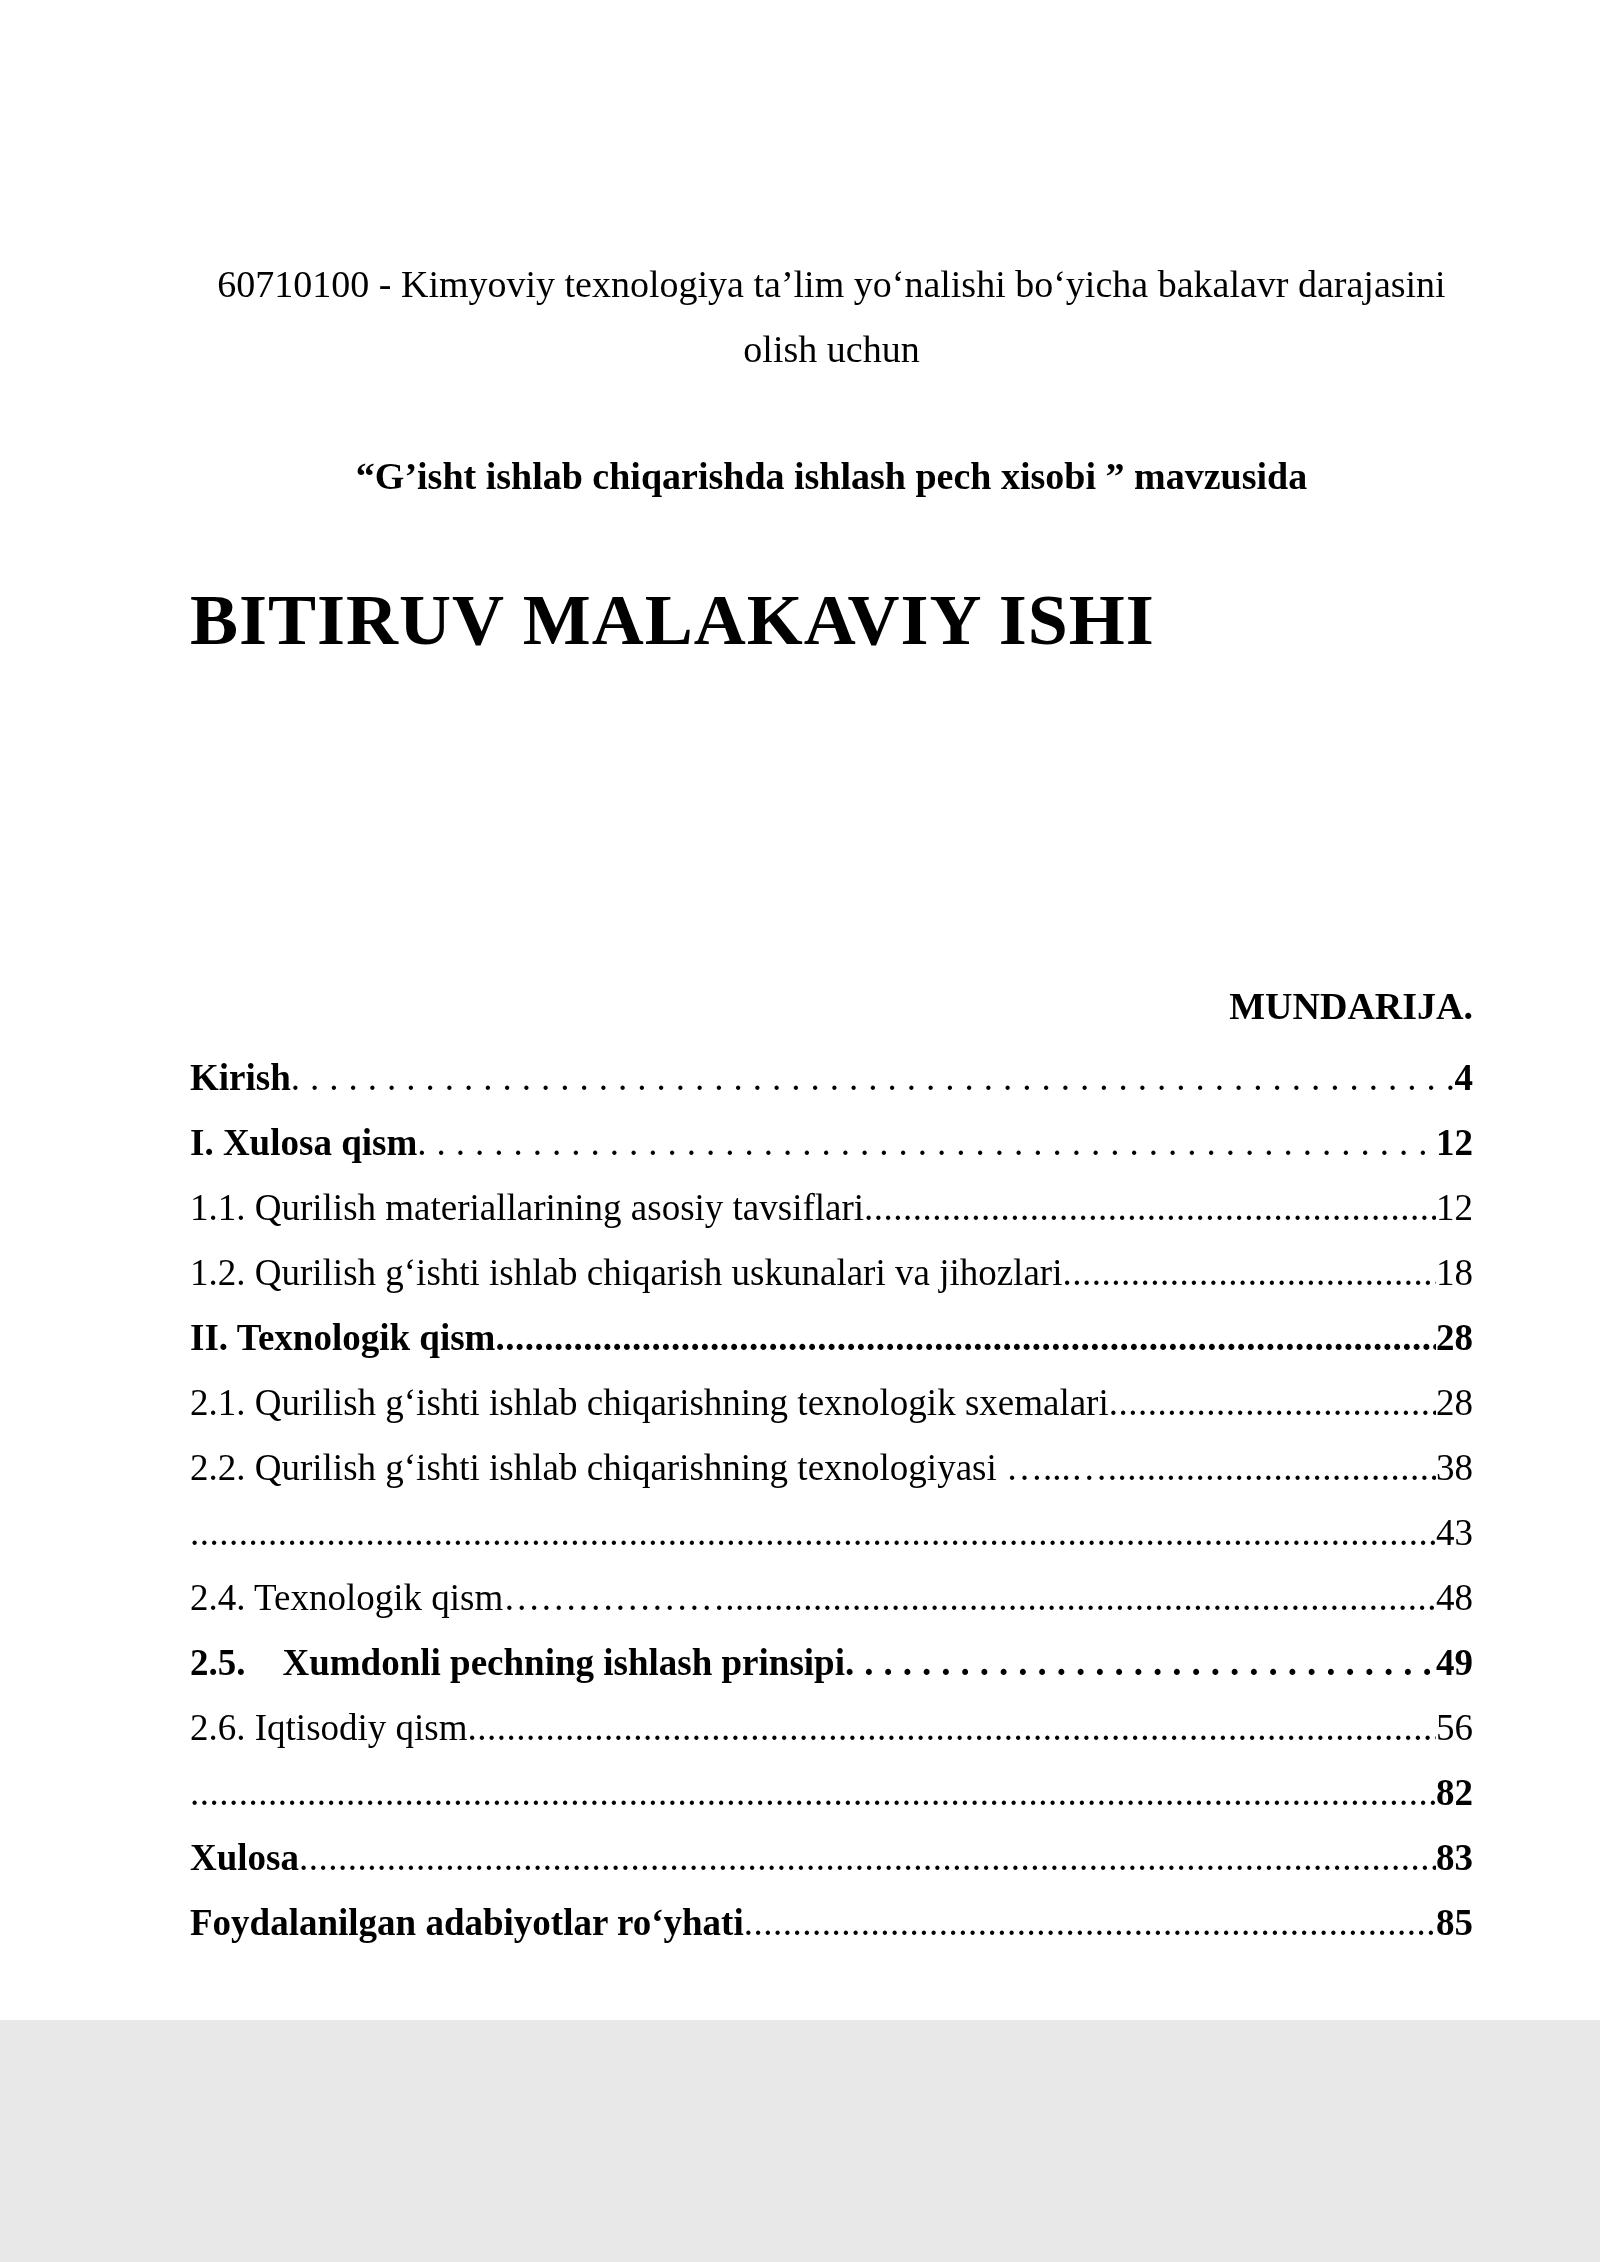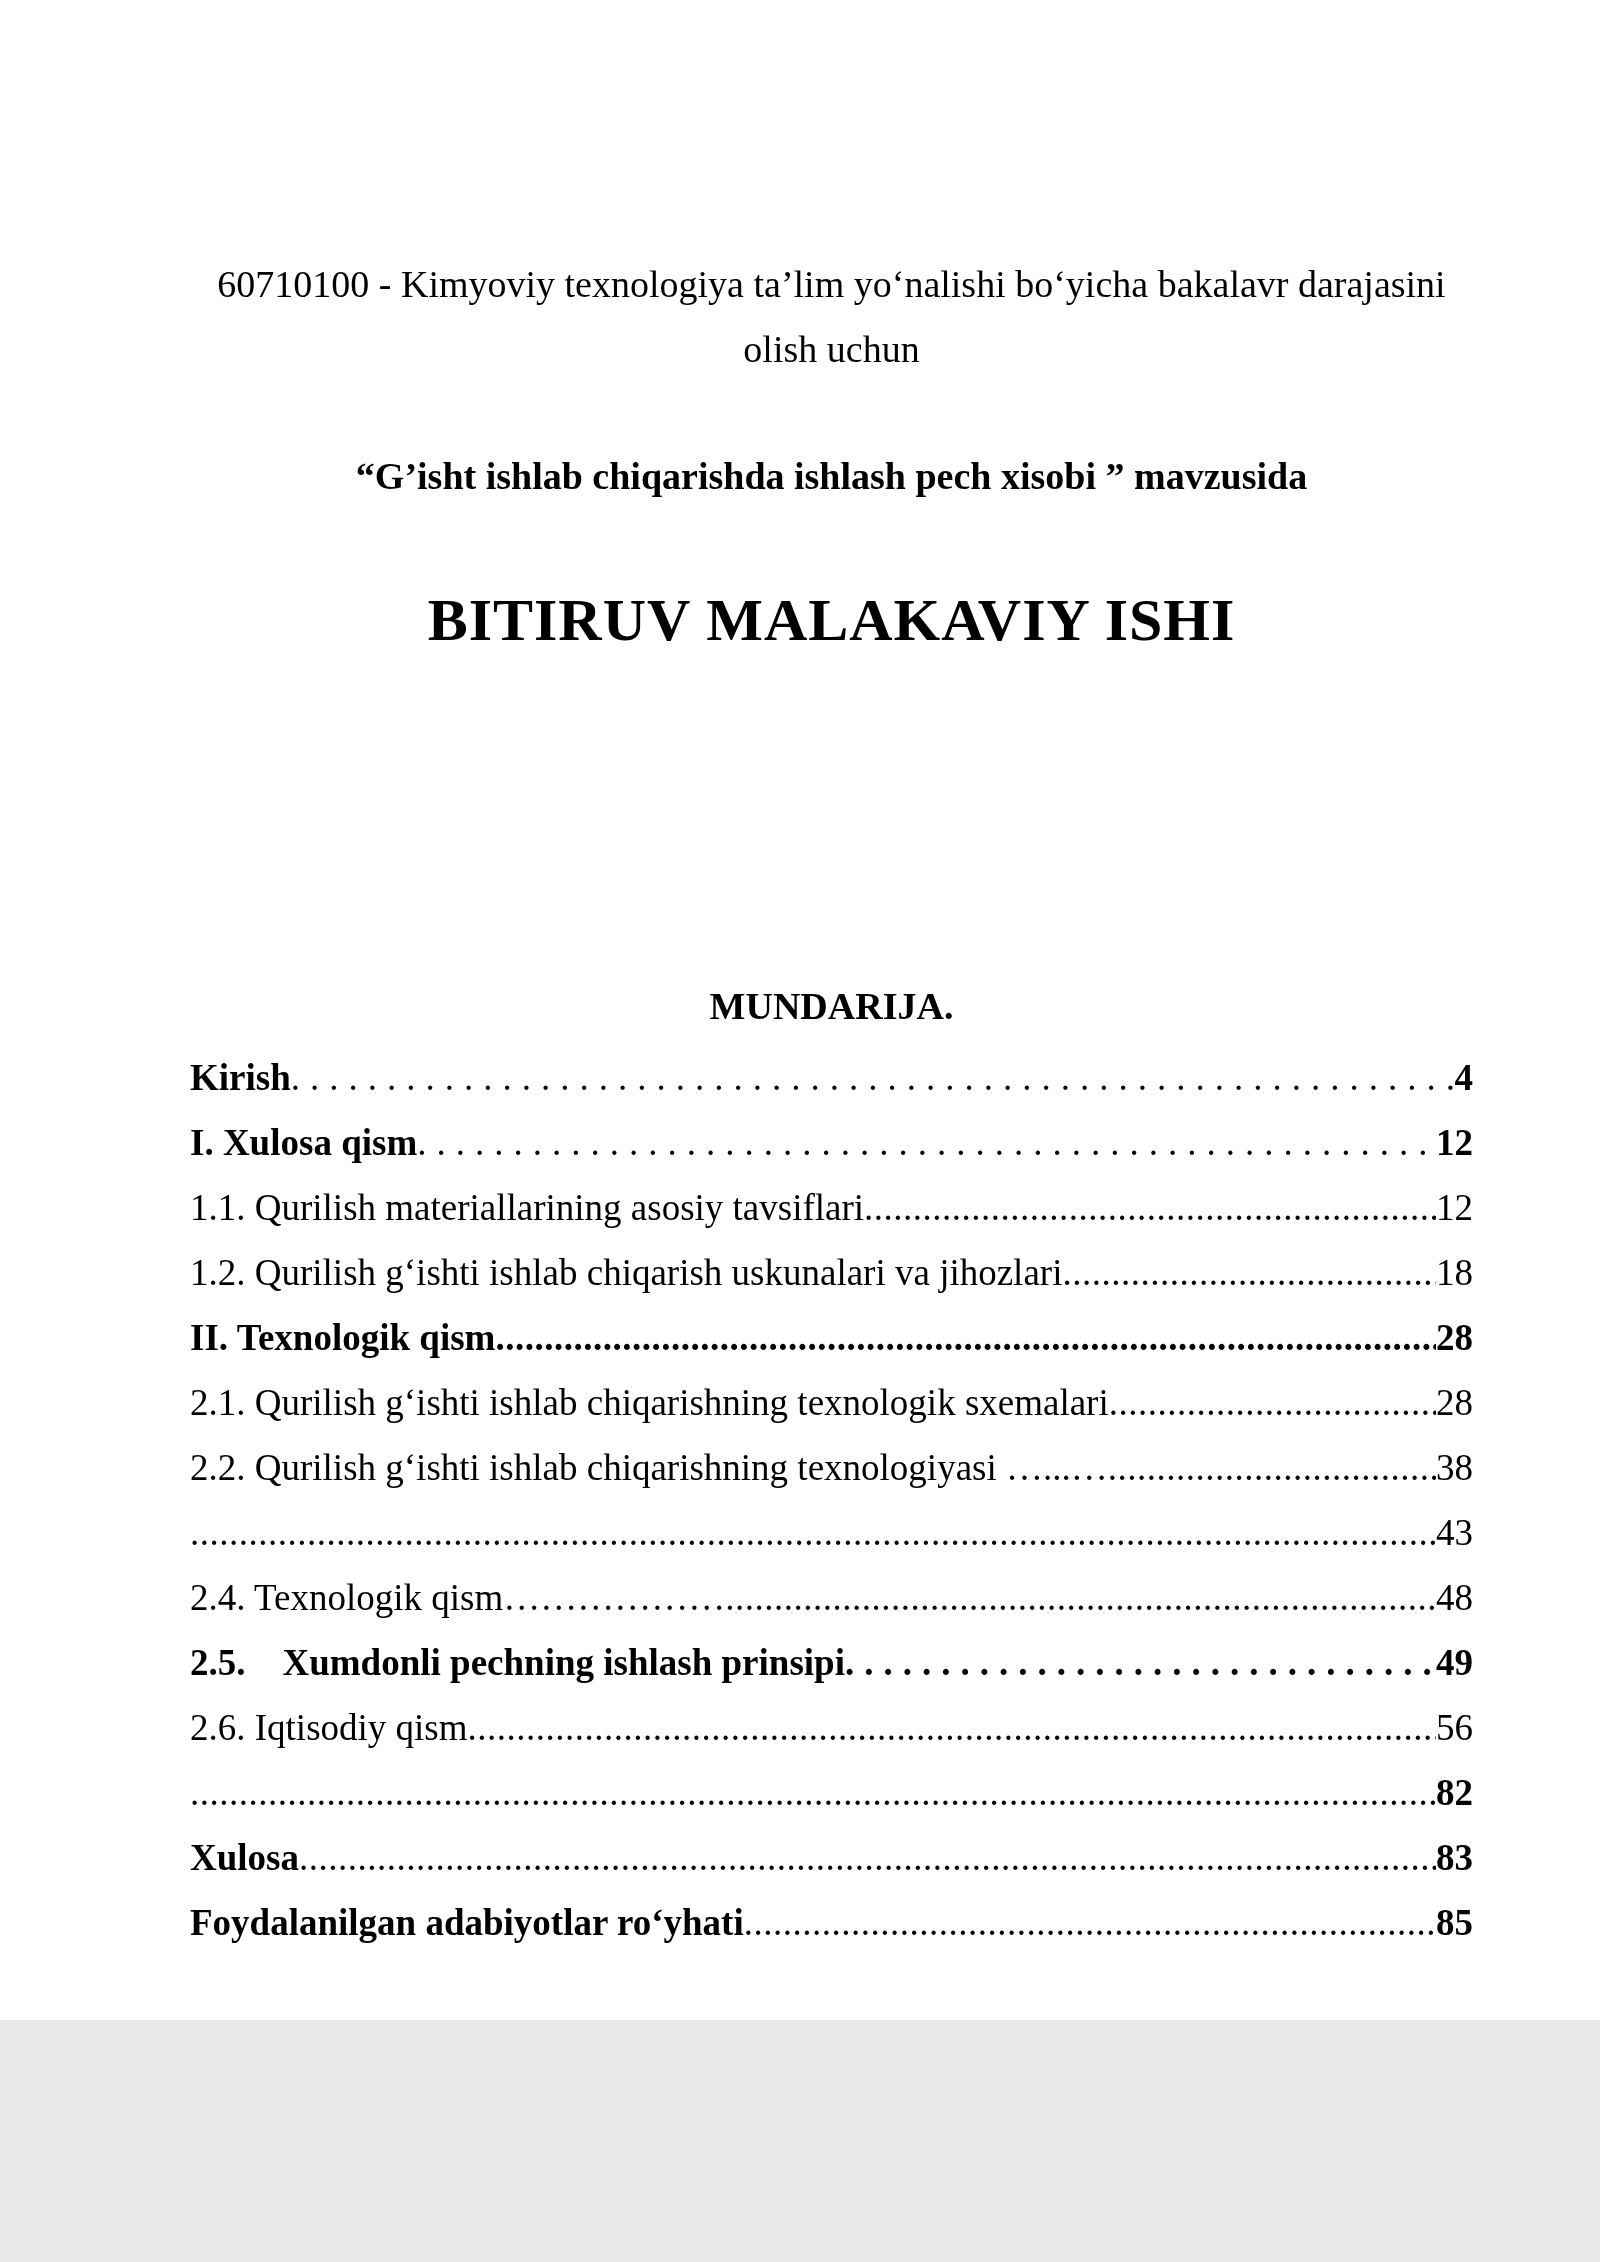--- a/index.html
+++ b/index.html
@@ -7,24 +7,24 @@
     width:1600px;height:2020px;
     background:#ffffff;color:#000000;
     font-family:"Liberation Serif","DejaVu Serif",serif;
     position:relative;overflow:hidden;margin:0 auto;
   }
   .content{padding:0 127px 0 190px;}
   .hdr{text-align:center;font-size:38px;line-height:65px;margin:0;font-weight:normal;}
   .hdr1{padding-top:252px;}
   .topic{text-align:center;font-weight:bold;font-size:38px;line-height:65px;margin:62px 0 0 0;}
   .main-title{
-    text-align:center;font-weight:bold;font-size:60px;line-height:112px;
+    font-weight:bold;font-size:72px;line-height:112px;
     margin:55px 0 0 0;letter-spacing:1px;white-space:nowrap;
   }
-  .toc-title{text-align:center;font-weight:bold;font-size:38px;line-height:65px;margin:298px 0 0 0;}
+  .toc-title{text-align:right;font-weight:bold;font-size:38px;line-height:65px;margin:298px 0 0 0;}
   .toc-list{margin-top:6px;}
   .toc-row{display:flex;align-items:baseline;font-size:37px;line-height:65px;}
   .toc-text{white-space:pre;flex:0 0 auto;}
   .bold{font-weight:bold;justify-content:center;}
   .leader{flex:1 1 auto;min-width:0;overflow:hidden;white-space:nowrap;font-weight:normal;}
   .leader.sparse{letter-spacing:10px;}
   .leader.dense{letter-spacing:0.5px;}
   .leader.lb{font-weight:bold;}
   .toc-page{white-space:nowrap;flex:0 0 auto;}
   .footer{text-align:center;font-size:37px;line-height:65px;margin-top:115px;}

